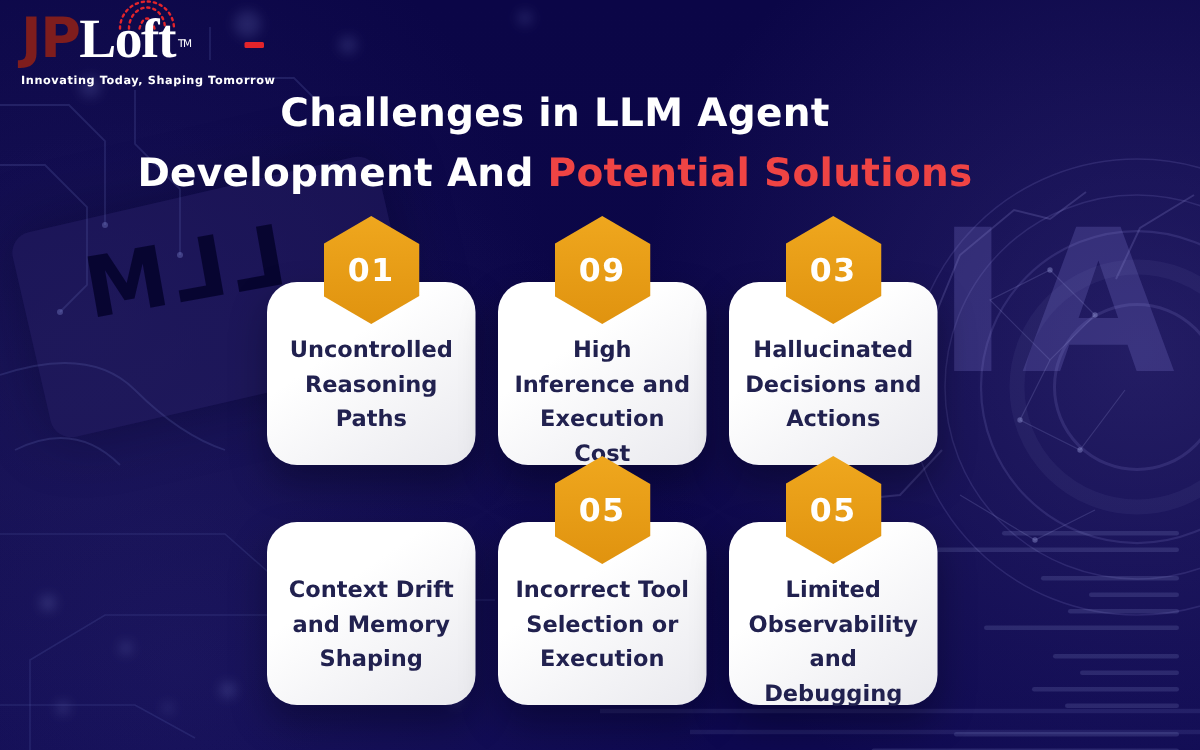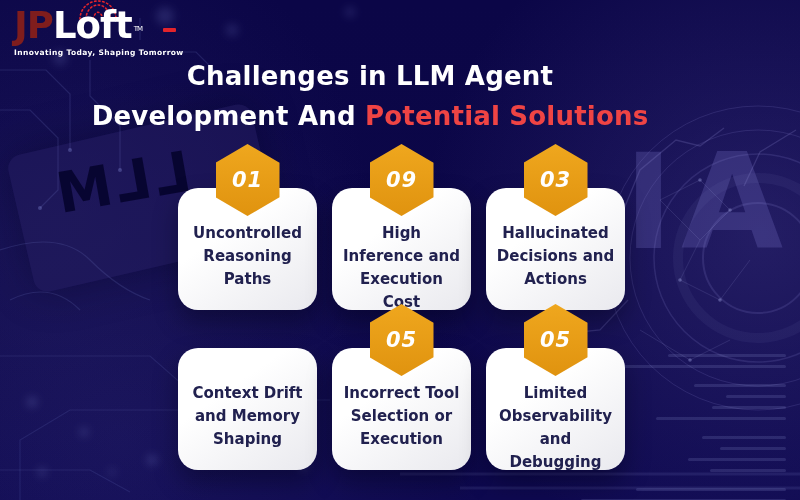--- a/index.html
+++ b/index.html
@@ -58,21 +58,21 @@
   .code-lines i:nth-child(13){width:170px;}
   .code-lines i:nth-child(14){width:40px; margin-top:16px;}
   .code-lines i:nth-child(15){width:160px;}
   .code-lines i:nth-child(16){width:120px;}
   .code-lines i:nth-child(17){width:135px;}
 
   
   .logo { position:absolute; left:14px; top:6px; z-index:3; }
   .logo-text { font-size:37px; font-weight:800; letter-spacing:-1px; line-height:1.1; position:relative; }
   .lg-red { color:#7f1d1d; }
-  .lg-white { color:#ffffff; }
+  .lg-white { color:#ffffff;font-family:Liberation Serif, serif; }
   .lg-tm { font-size:7px; color:#ffffff; vertical-align:top; position:relative; top:20px; left:2px; font-weight:400; }
   .t-dash { position:absolute; right:8px; top:22px; width:13px; height:4px; background:#e3242b; border-radius:1px; }
   .logo-globe { position:absolute; left:62px; top:-6px; }
   .logo-tagline { font-size:7.5px; color:#ffffff; letter-spacing:0.4px; font-weight:700; margin-top:1px; }
 
   
   .title {
     position:absolute; left:0; top:56px; width:740px; z-index:2;
     text-align:center; font-weight:700; color:#ffffff;
     font-size:26px; line-height:40px; letter-spacing:0.2px;
@@ -98,21 +98,21 @@
     text-align:center; font-size:15px; font-weight:700;
     line-height:23px; color:#21214f;
   }
   .hex {
     position:absolute; left:50%; top:-44px; transform:translateX(-50%);
     width:64px; height:72px; z-index:3;
     background:linear-gradient(180deg,#efa71e 0%, #e0930f 100%);
     clip-path:polygon(50% 0%, 100% 26%, 100% 74%, 50% 100%, 0% 74%, 0% 26%);
     display:flex; align-items:center; justify-content:center;
   }
-  .hex-num { color:#ffffff; font-size:21px; font-weight:800; letter-spacing:1px;font-style:italic; }
+  .hex-num { color:#ffffff; font-size:21px; font-weight:800; letter-spacing:1px; }
 </style>
 </head>
 <body>
 
 <div class="wm-left"></div>
 <div class="wm-left-text">LLM</div>
 <div class="wm-right-text">IA</div>
 
 <svg class="deco-svg" width="800" height="500" viewBox="0 0 800 500">
   <defs>

